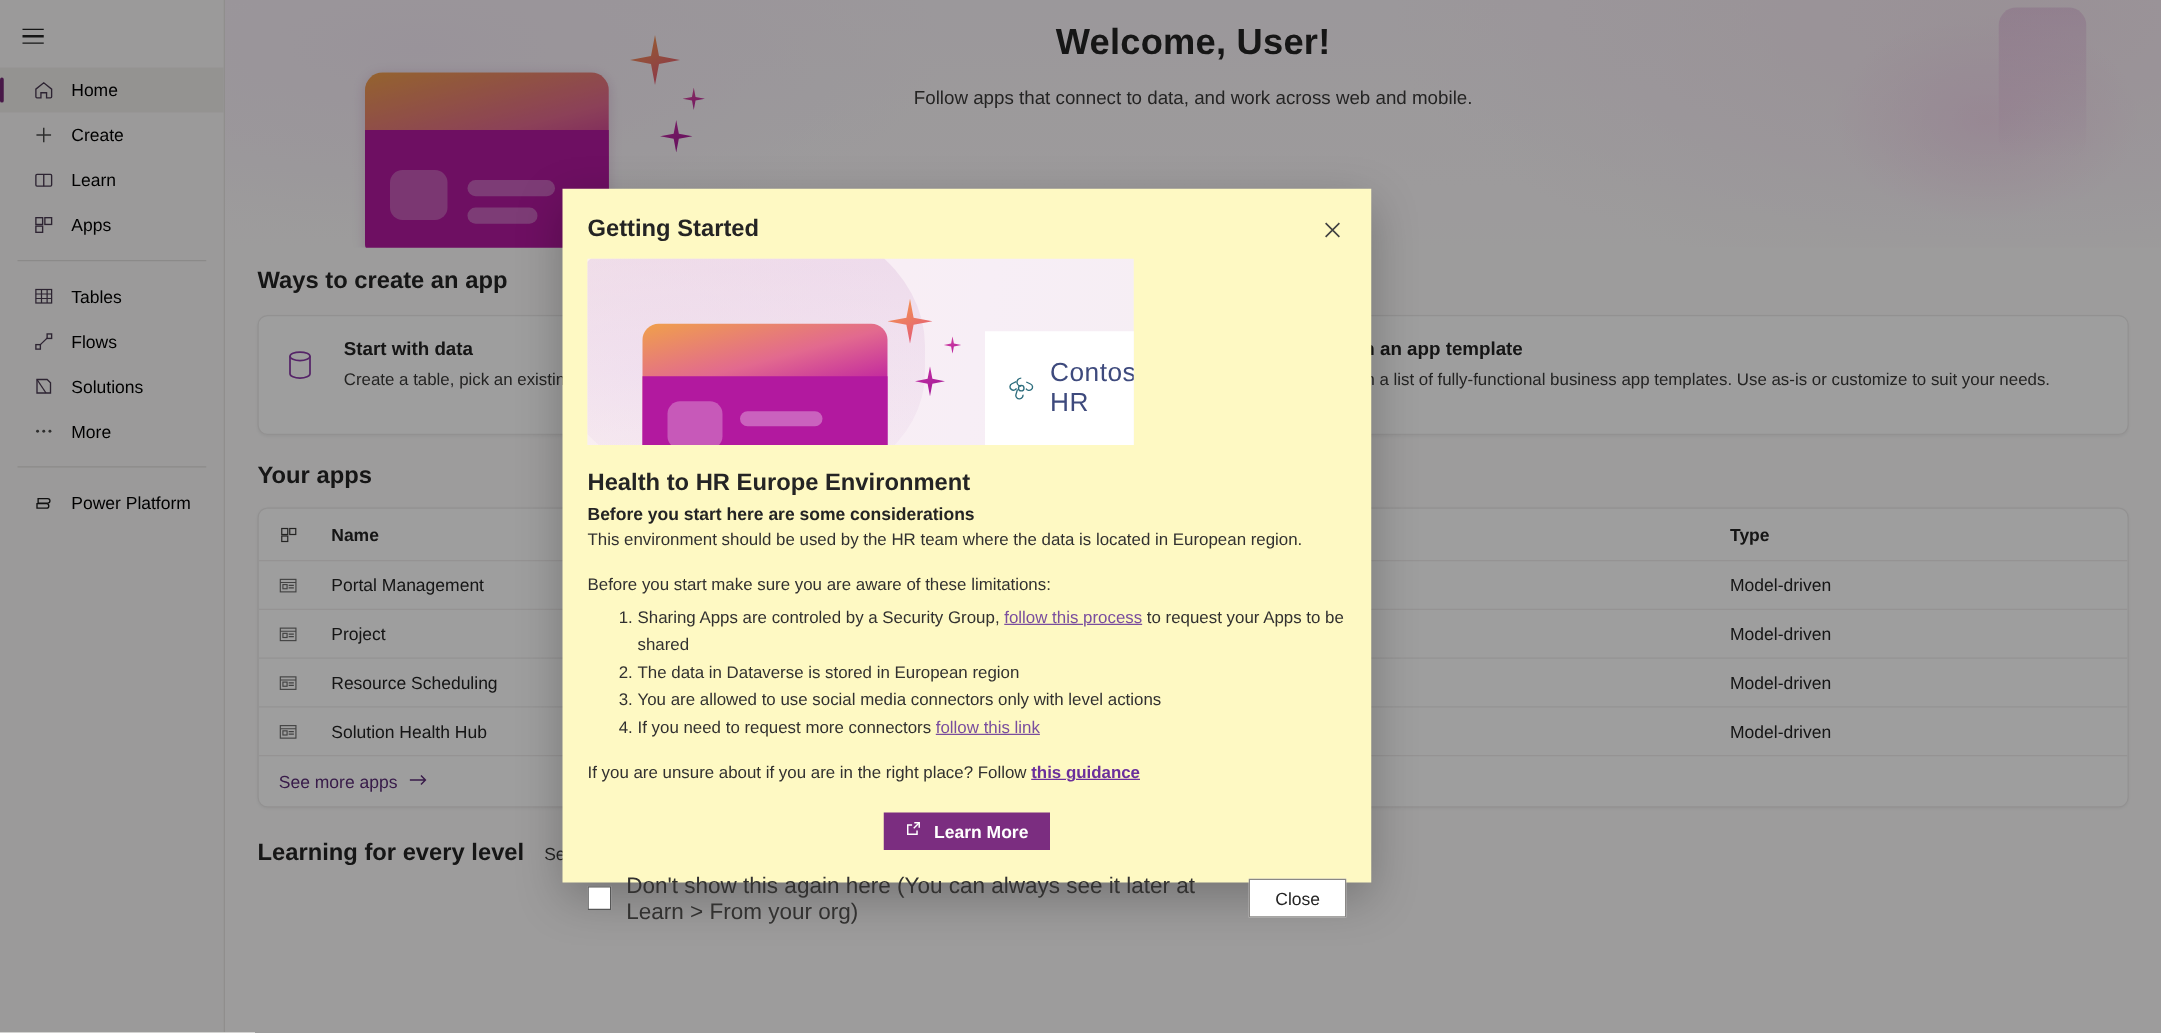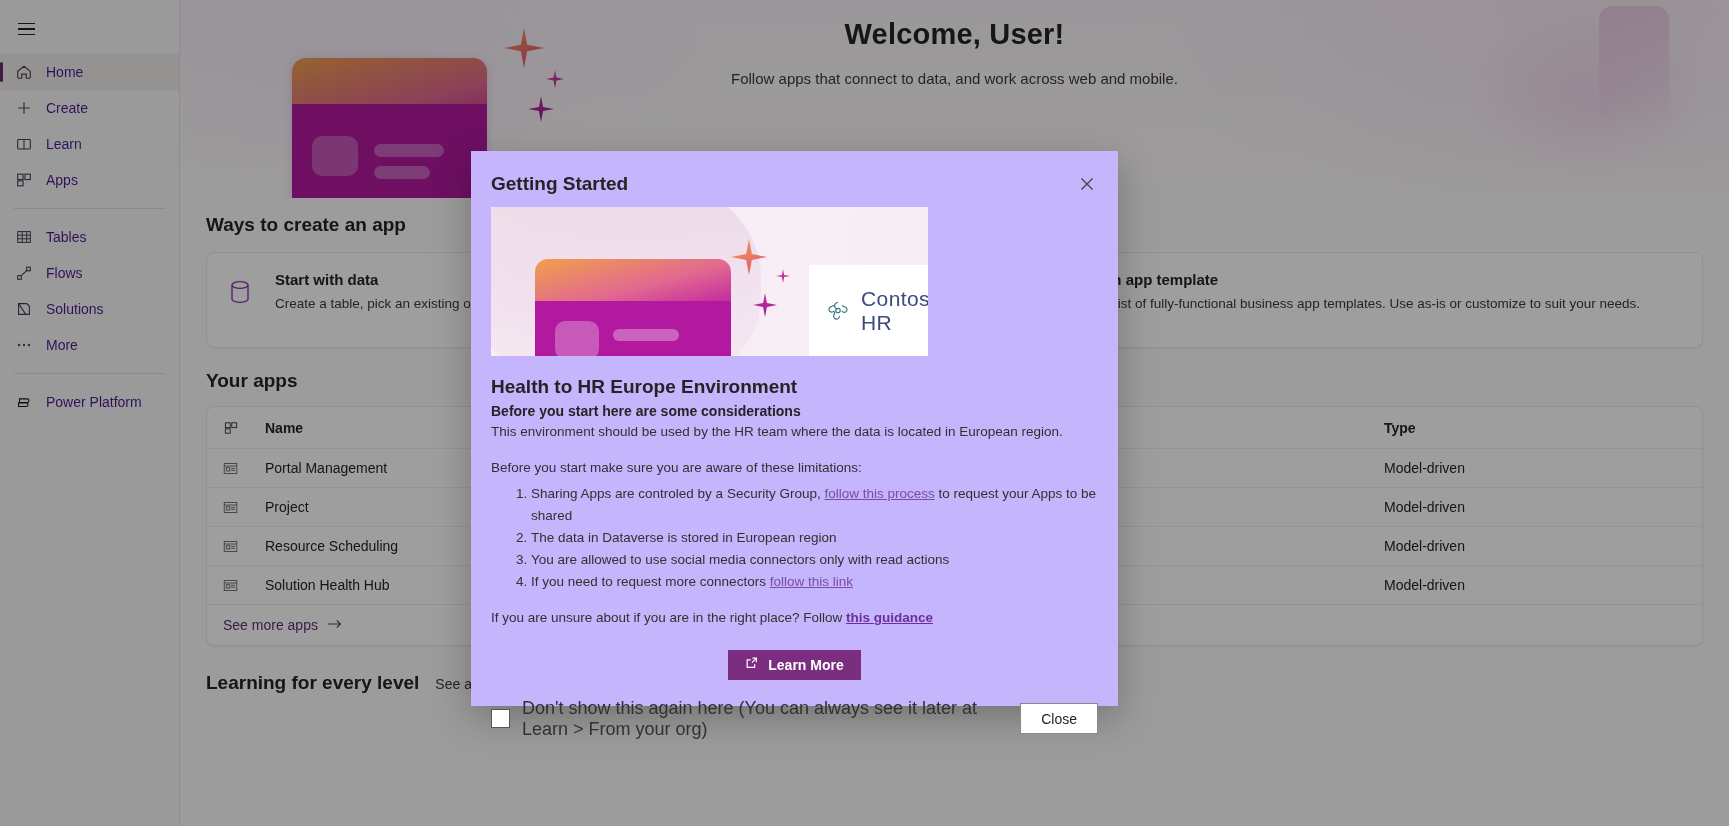--- a/index.html
+++ b/index.html
@@ -24,25 +24,25 @@
     margin: 4px 0 6px 6px;
     display: flex; flex-direction: column;
     justify-content: center; align-items: center; gap: 4px;
     cursor: pointer;
   }
   .hamburger span { display: block; width: 17px; height: 1.6px; background: #242424; }
   .nav-item {
     position: relative;
     height: 36px;
     display: flex; align-items: center;
-    padding-left: 14px;
+    padding-left: 25px;
     gap: 12px;
     cursor: pointer;
     font-size: 14px;
-    color: #4c1d95;
+    color: #000000;
   }
   .nav-item .ico {
     width: 20px; height: 20px;
     display: flex; align-items: center; justify-content: center;
     flex: 0 0 20px;
   }
   .nav-item .ico svg { display: block; }
   .nav-item.active { background: #efedeb; }
   .nav-item.active::before {
     content: ""; position: absolute; left: 0; top: 8px;
@@ -189,23 +189,23 @@
   
   .scrim {
     position: absolute; inset: 0;
     background: rgba(0,0,0,.38);
     z-index: 20;
   }
 
   
   .dialog {
     position: absolute;
-    left: 471px; top: 151px;
+    left: 450px; top: 151px;
     width: 647px; height: 555px;
-    background: #c4b5fd;
+    background: #fef9c3;
     box-shadow: 0 12px 36px rgba(0,0,0,.26);
     z-index: 30;
     display: flex; flex-direction: column;
   }
   .dlg-head {
     position: relative;
     padding: 22px 24px 8px 20px;
   }
   .dlg-title { font-size: 19px; font-weight: bold; color: #242424; }
   .dlg-close {
@@ -610,21 +610,21 @@
       <p class="body-p gap">Before you start make sure you are aware of these limitations:</p>
 
       <ol class="olist">
         <li>
           <span>Sharing Apps are controled by a Security Group, </span><a class="lnk">follow this process</a><span> to request your Apps to be shared</span>
         </li>
         <li>
           <span>The data in Dataverse is stored in European region</span>
         </li>
         <li>
-          <span>You are allowed to use social media connectors only with read actions</span>
+          <span>You are allowed to use social media connectors only with level actions</span>
         </li>
         <li>
           <span>If you need to request more connectors </span><a class="lnk">follow this link</a>
         </li>
       </ol>
 
       <p class="body-p gap">
         <span>If you are unsure about if you are in the right place? Follow </span><a class="lnk bold">this guidance</a>
       </p>
 

